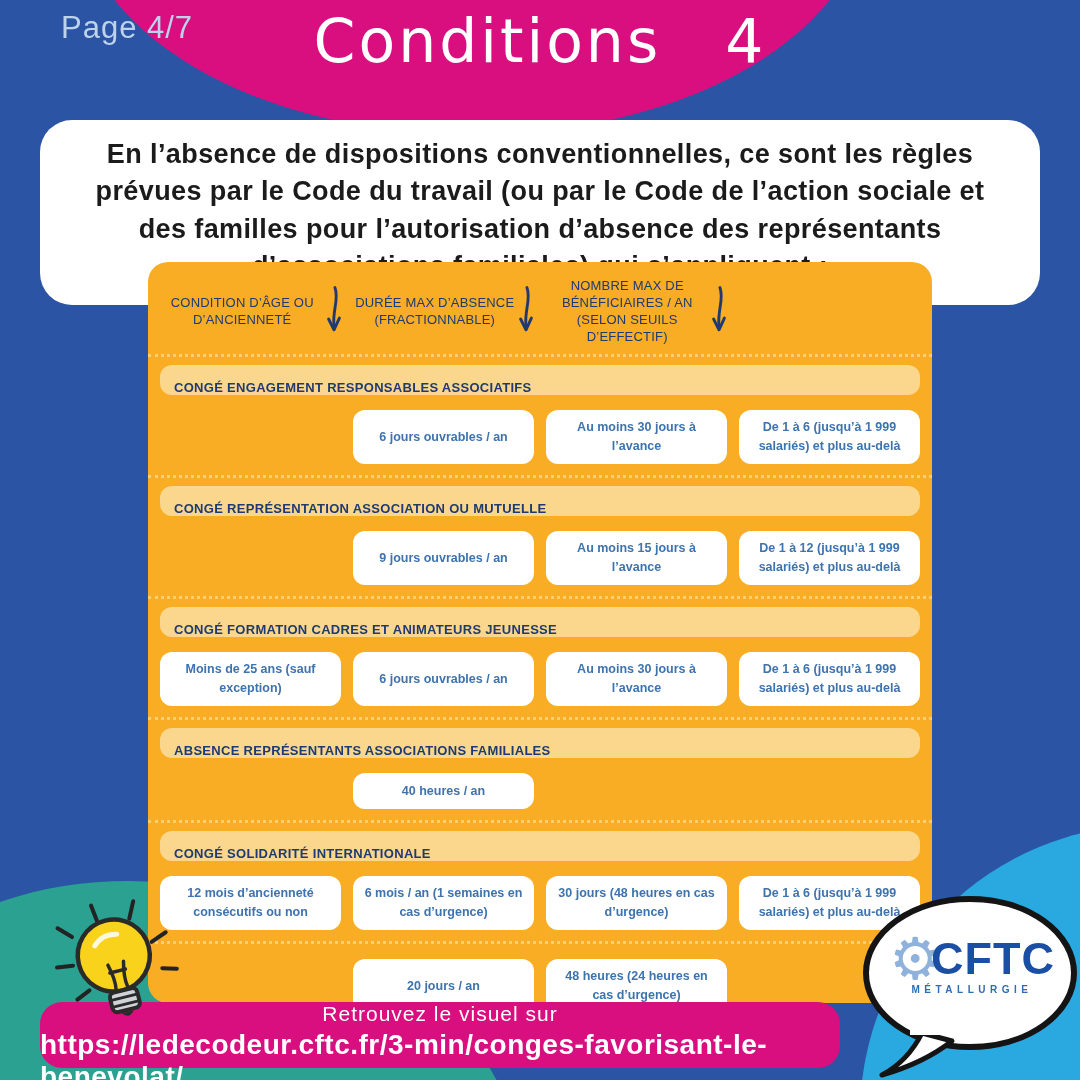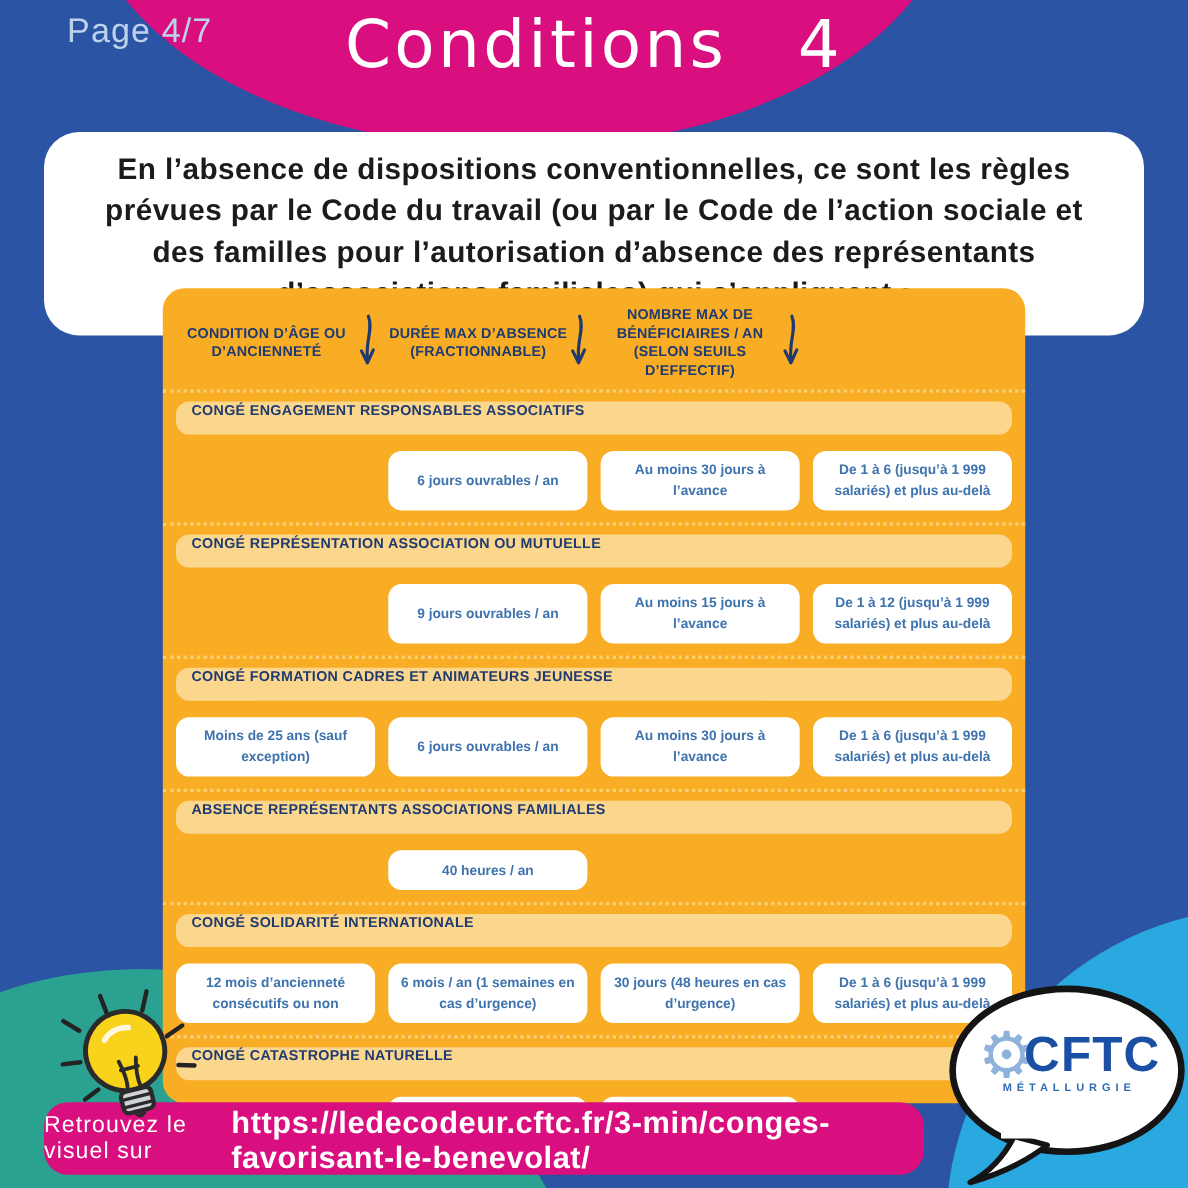--- a/index.html
+++ b/index.html
@@ -26,41 +26,41 @@
              background:#fff;border-radius:32px;padding:16px 32px 20px;z-index:2;}
   .intro-box p{margin:0;text-align:center;font-size:27px;font-weight:700;color:#1b1b1b;
                line-height:1.38;letter-spacing:.4px;}
 
   
   .table{position:absolute;left:148px;top:262px;width:784px;height:741px;box-sizing:border-box;
          background:#F8AD25;border-radius:20px;z-index:2;display:flex;flex-direction:column;}
   .thead{display:grid;grid-template-columns:repeat(4,1fr);gap:10px;
          padding:16px 12px 8px;border-bottom:3px dotted rgba(255,234,178,.55);}
   .th{display:flex;align-items:flex-start;justify-content:center;}
-  .th-label{flex:1;text-align:center;font-size:13px;font-weight:700;color:#1F3A70;
+  .th-label{flex:1;text-align:center;font-size:13px;font-weight:400;color:#1F3A70;
             line-height:1.3;letter-spacing:.2px;align-self:center;}
   .harrow{width:18px;height:56px;flex:0 0 18px;margin-top:4px;}
   .harrow path{stroke:#1F3A70;stroke-width:3.2;fill:none;stroke-linecap:round;stroke-linejoin:round;}
 
   .row-group{border-bottom:3px dotted rgba(255,234,178,.55);}
   .row-group:last-child{border-bottom:none;}
   .band{margin:8px 12px 0;height:30px;background:#FBD78E;border-radius:12px;
-        display:flex;align-items:flex-start;padding:0 14px;}
+        display:flex;align-items:flex-end;padding:0 14px;}
   .band span{font-size:13px;font-weight:700;color:#1F3A70;letter-spacing:.3px;}
   .cells{display:grid;grid-template-columns:repeat(4,1fr);gap:12px;margin:15px 12px 11px;}
   .cell{display:flex;}
   .pill{flex:1;min-height:46px;background:#fff;border-radius:12px;display:flex;
         align-items:center;justify-content:center;text-align:center;
         font-size:12.5px;font-weight:700;color:#3E73AE;line-height:1.45;padding:4px 10px;}
   .pill.single{min-height:28px;}
 
   
   .footer-bar{position:absolute;left:40px;top:1002px;width:800px;height:66px;
               background:#D90F7F;border-radius:22px;z-index:5;display:flex;
-              flex-direction:row;align-items:center;justify-content:flex-end;color:#fff;}
+              flex-direction:column;align-items:center;justify-content:flex-start;color:#fff;}
   .footer-line1{font-size:21px;font-weight:500;letter-spacing:1px;}
   .footer-url{font-size:28px;font-weight:600;letter-spacing:.5px;margin-top:3px;}
 
   
   .bubble-wrap{position:absolute;left:852px;top:893px;width:236px;height:190px;z-index:4;}
   .bubble-content{position:absolute;left:872px;top:930px;width:200px;text-align:center;z-index:4;}
   .logo-row{display:flex;align-items:center;justify-content:center;}
   .gear{font-size:58px;color:#8EB2DB;margin-right:-10px;line-height:1;
         font-family:"DejaVu Sans",sans-serif;}
   .cftc{font-size:45px;font-weight:800;color:#1B4FA3;letter-spacing:1px;}
@@ -196,23 +196,20 @@
         <div class="cell">
             <div class="pill">30 jours (48 heures en cas d’urgence)</div>
           </div>
         <div class="cell">
             <div class="pill">De 1 à 6 (jusqu’à 1 999 salariés) et plus au-delà</div>
           </div>
       </div>
     </section>
 
     <section class="row-group">
-      <div class="band">
-          <span>CONGÉ CATASTROPHE NATURELLE</span>
-        </div>
       <div class="cells">
         <div class="cell"></div>
         <div class="cell">
             <div class="pill">20 jours / an</div>
           </div>
         <div class="cell">
             <div class="pill">48 heures (24 heures en cas d’urgence)</div>
           </div>
         <div class="cell"></div>
       </div>

